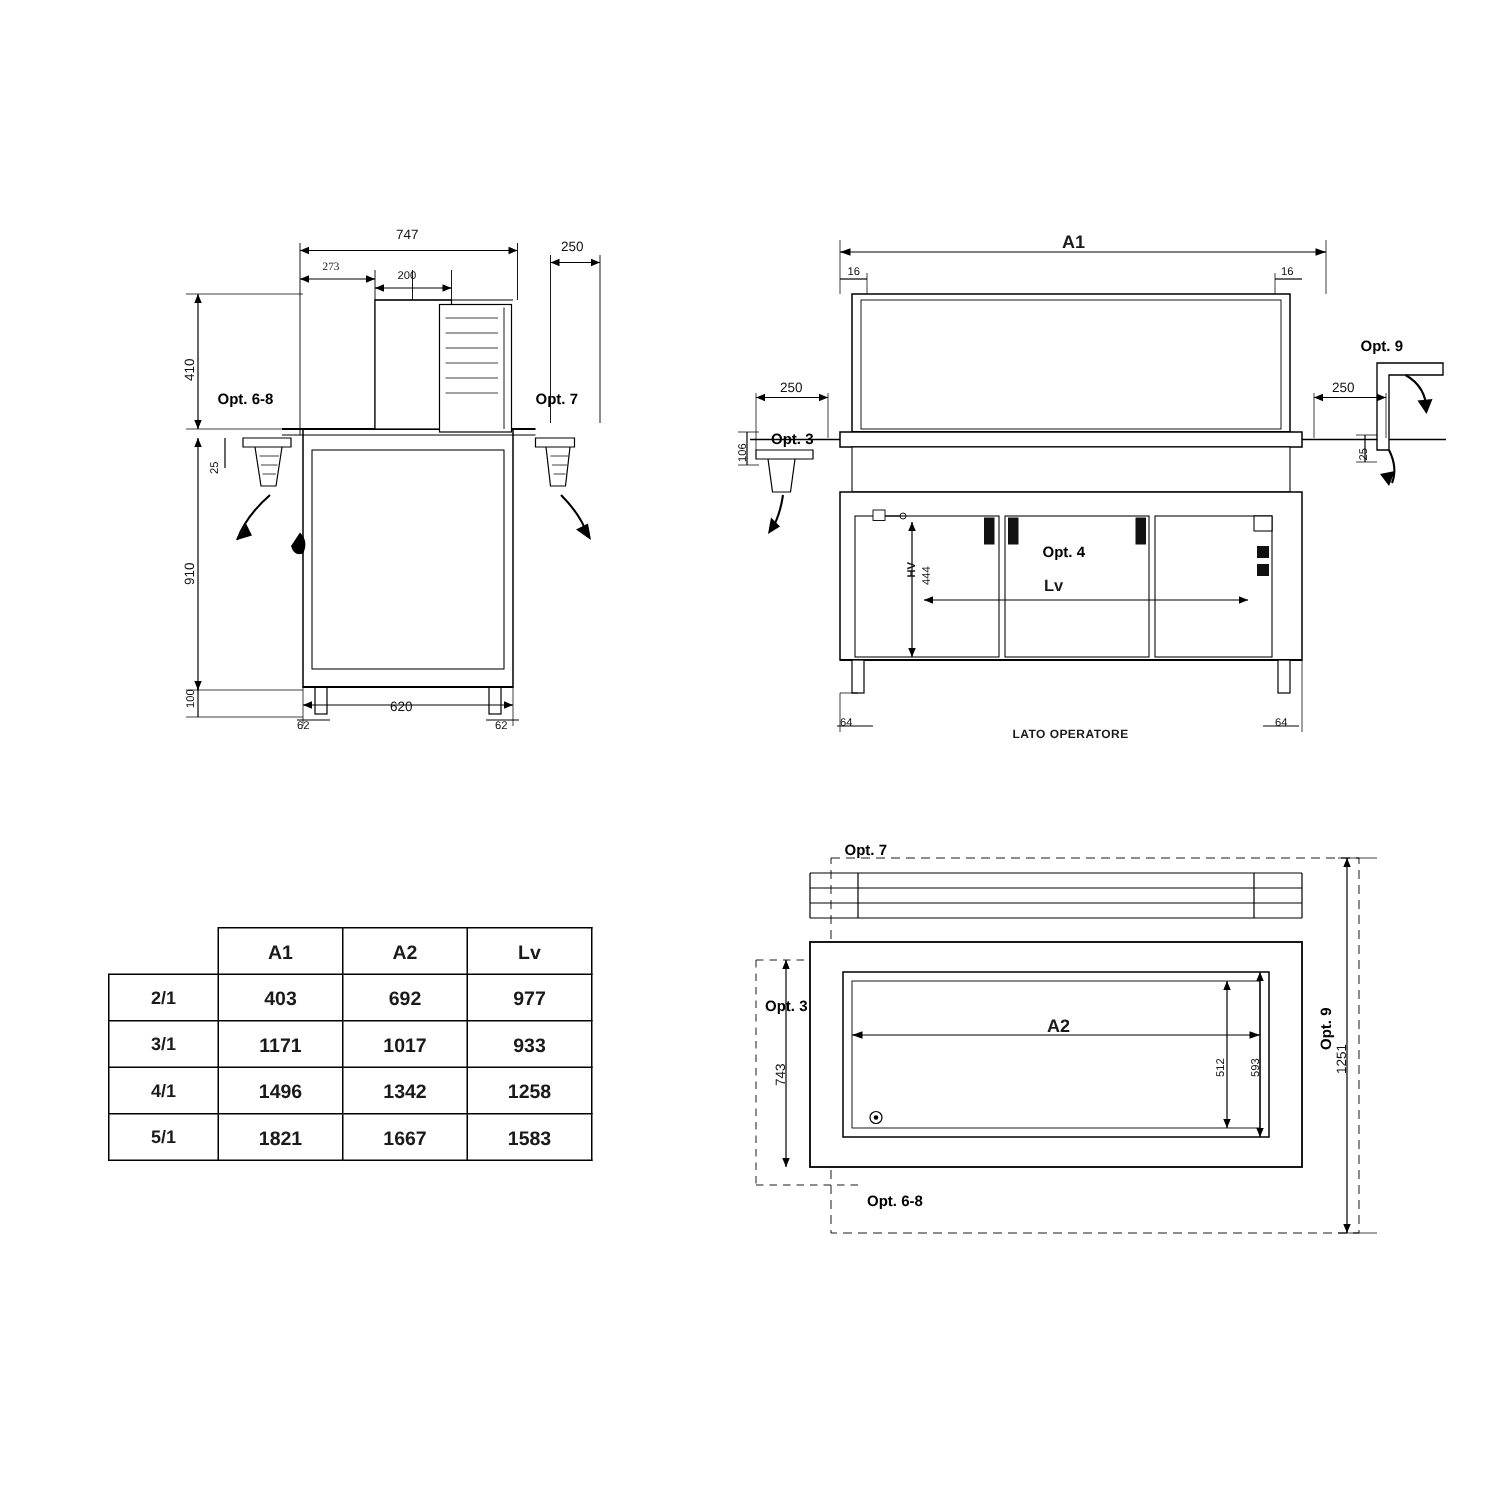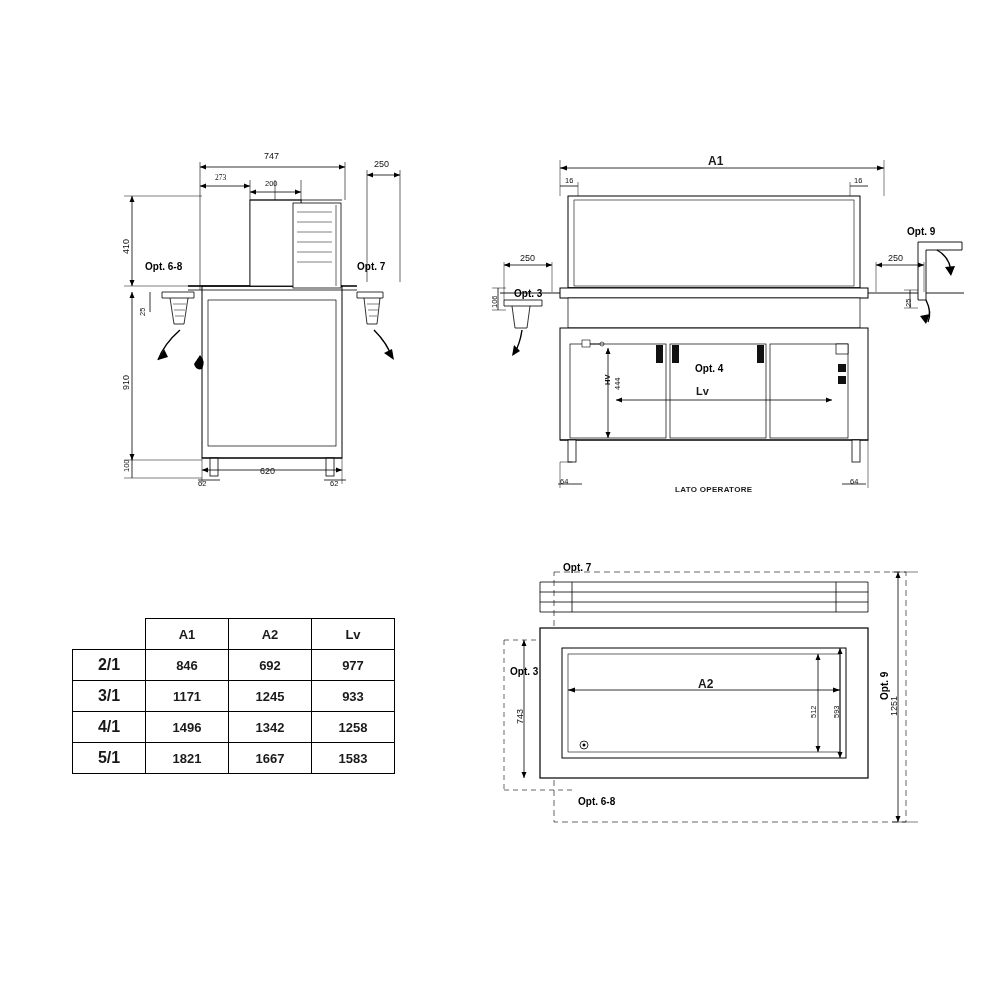--- a/index.html
+++ b/index.html
@@ -14,21 +14,21 @@
   .opt{font-size:10px;font-weight:bold;color:#000;}
   .bigcode{font-size:12px;font-weight:bold;}
   .midcode{font-size:11px;font-weight:bold;}
   .lato{font-size:8px;font-weight:bold;letter-spacing:.3px;}
   .rot90{transform:rotate(-90deg);transform-origin:left top;}
 
   
   .tbl{position:absolute;left:60px;top:618px;border-collapse:collapse;}
   .tbl td,.tbl th{border:1px solid #000;font-size:13px;font-weight:bold;
       text-align:center;padding:0;height:30px;}
-  .tbl .rowhead{width:72px;font-size:16px;}
+  .tbl .rowhead{width:72px;font-size:12px;}
   .tbl .c{width:82px;}
   .tbl .blank{border-left:none;border-top:none;}
   .tbl tr:first-child td.blank{border-left:none;border-top:none;border-right:1px solid #000;border-bottom:1px solid #000;}
 </style>
 </head>
 <body>
 
 <div class="stage">
 
 <svg viewBox="0 0 1000 1000">
@@ -316,28 +316,28 @@
 <table class="tbl">
   <tbody>
         <tr>
     <td class="rowhead blank"></td>
     <td class="c">A1</td>
     <td class="c">A2</td>
     <td class="c">Lv</td>
   </tr>
   <tr>
     <td class="rowhead">2/1</td>
-    <td class="c">846</td>
+    <td class="c">403</td>
     <td class="c">692</td>
     <td class="c">977</td>
   </tr>
   <tr>
     <td class="rowhead">3/1</td>
     <td class="c">1171</td>
-    <td class="c">1245</td>
+    <td class="c">1017</td>
     <td class="c">933</td>
   </tr>
   <tr>
     <td class="rowhead">4/1</td>
     <td class="c">1496</td>
     <td class="c">1342</td>
     <td class="c">1258</td>
   </tr>
   <tr>
     <td class="rowhead">5/1</td>

